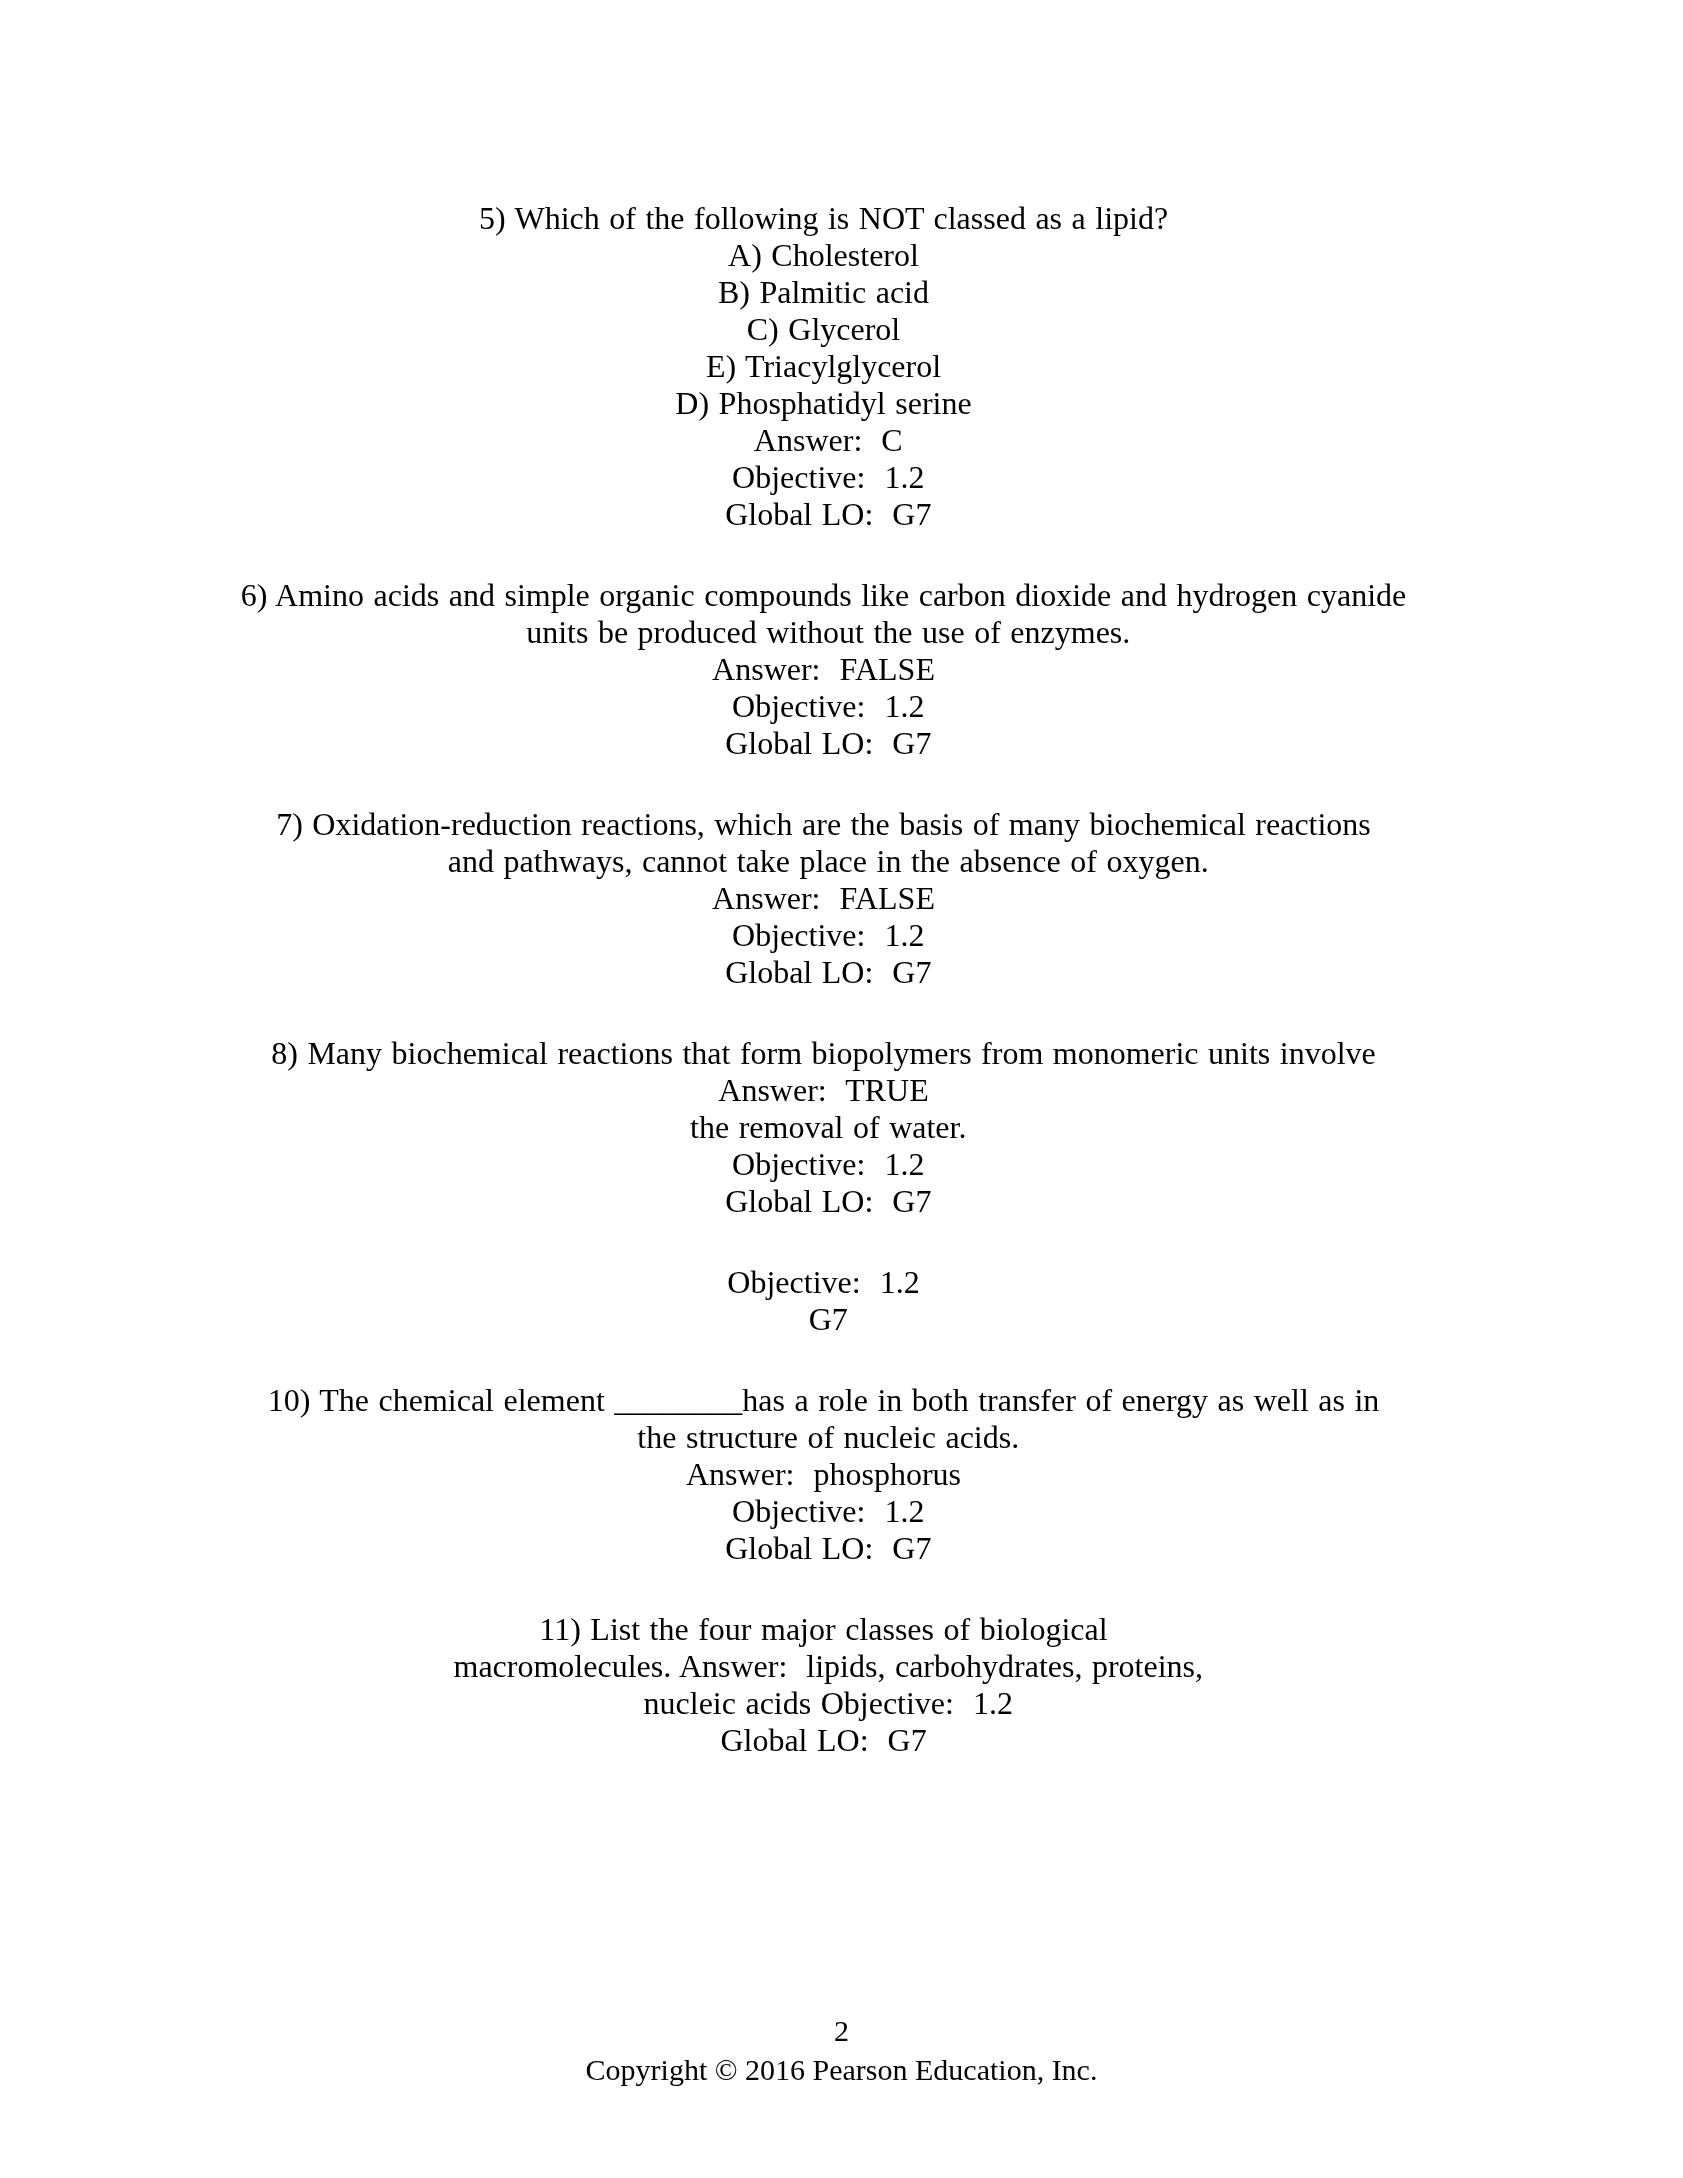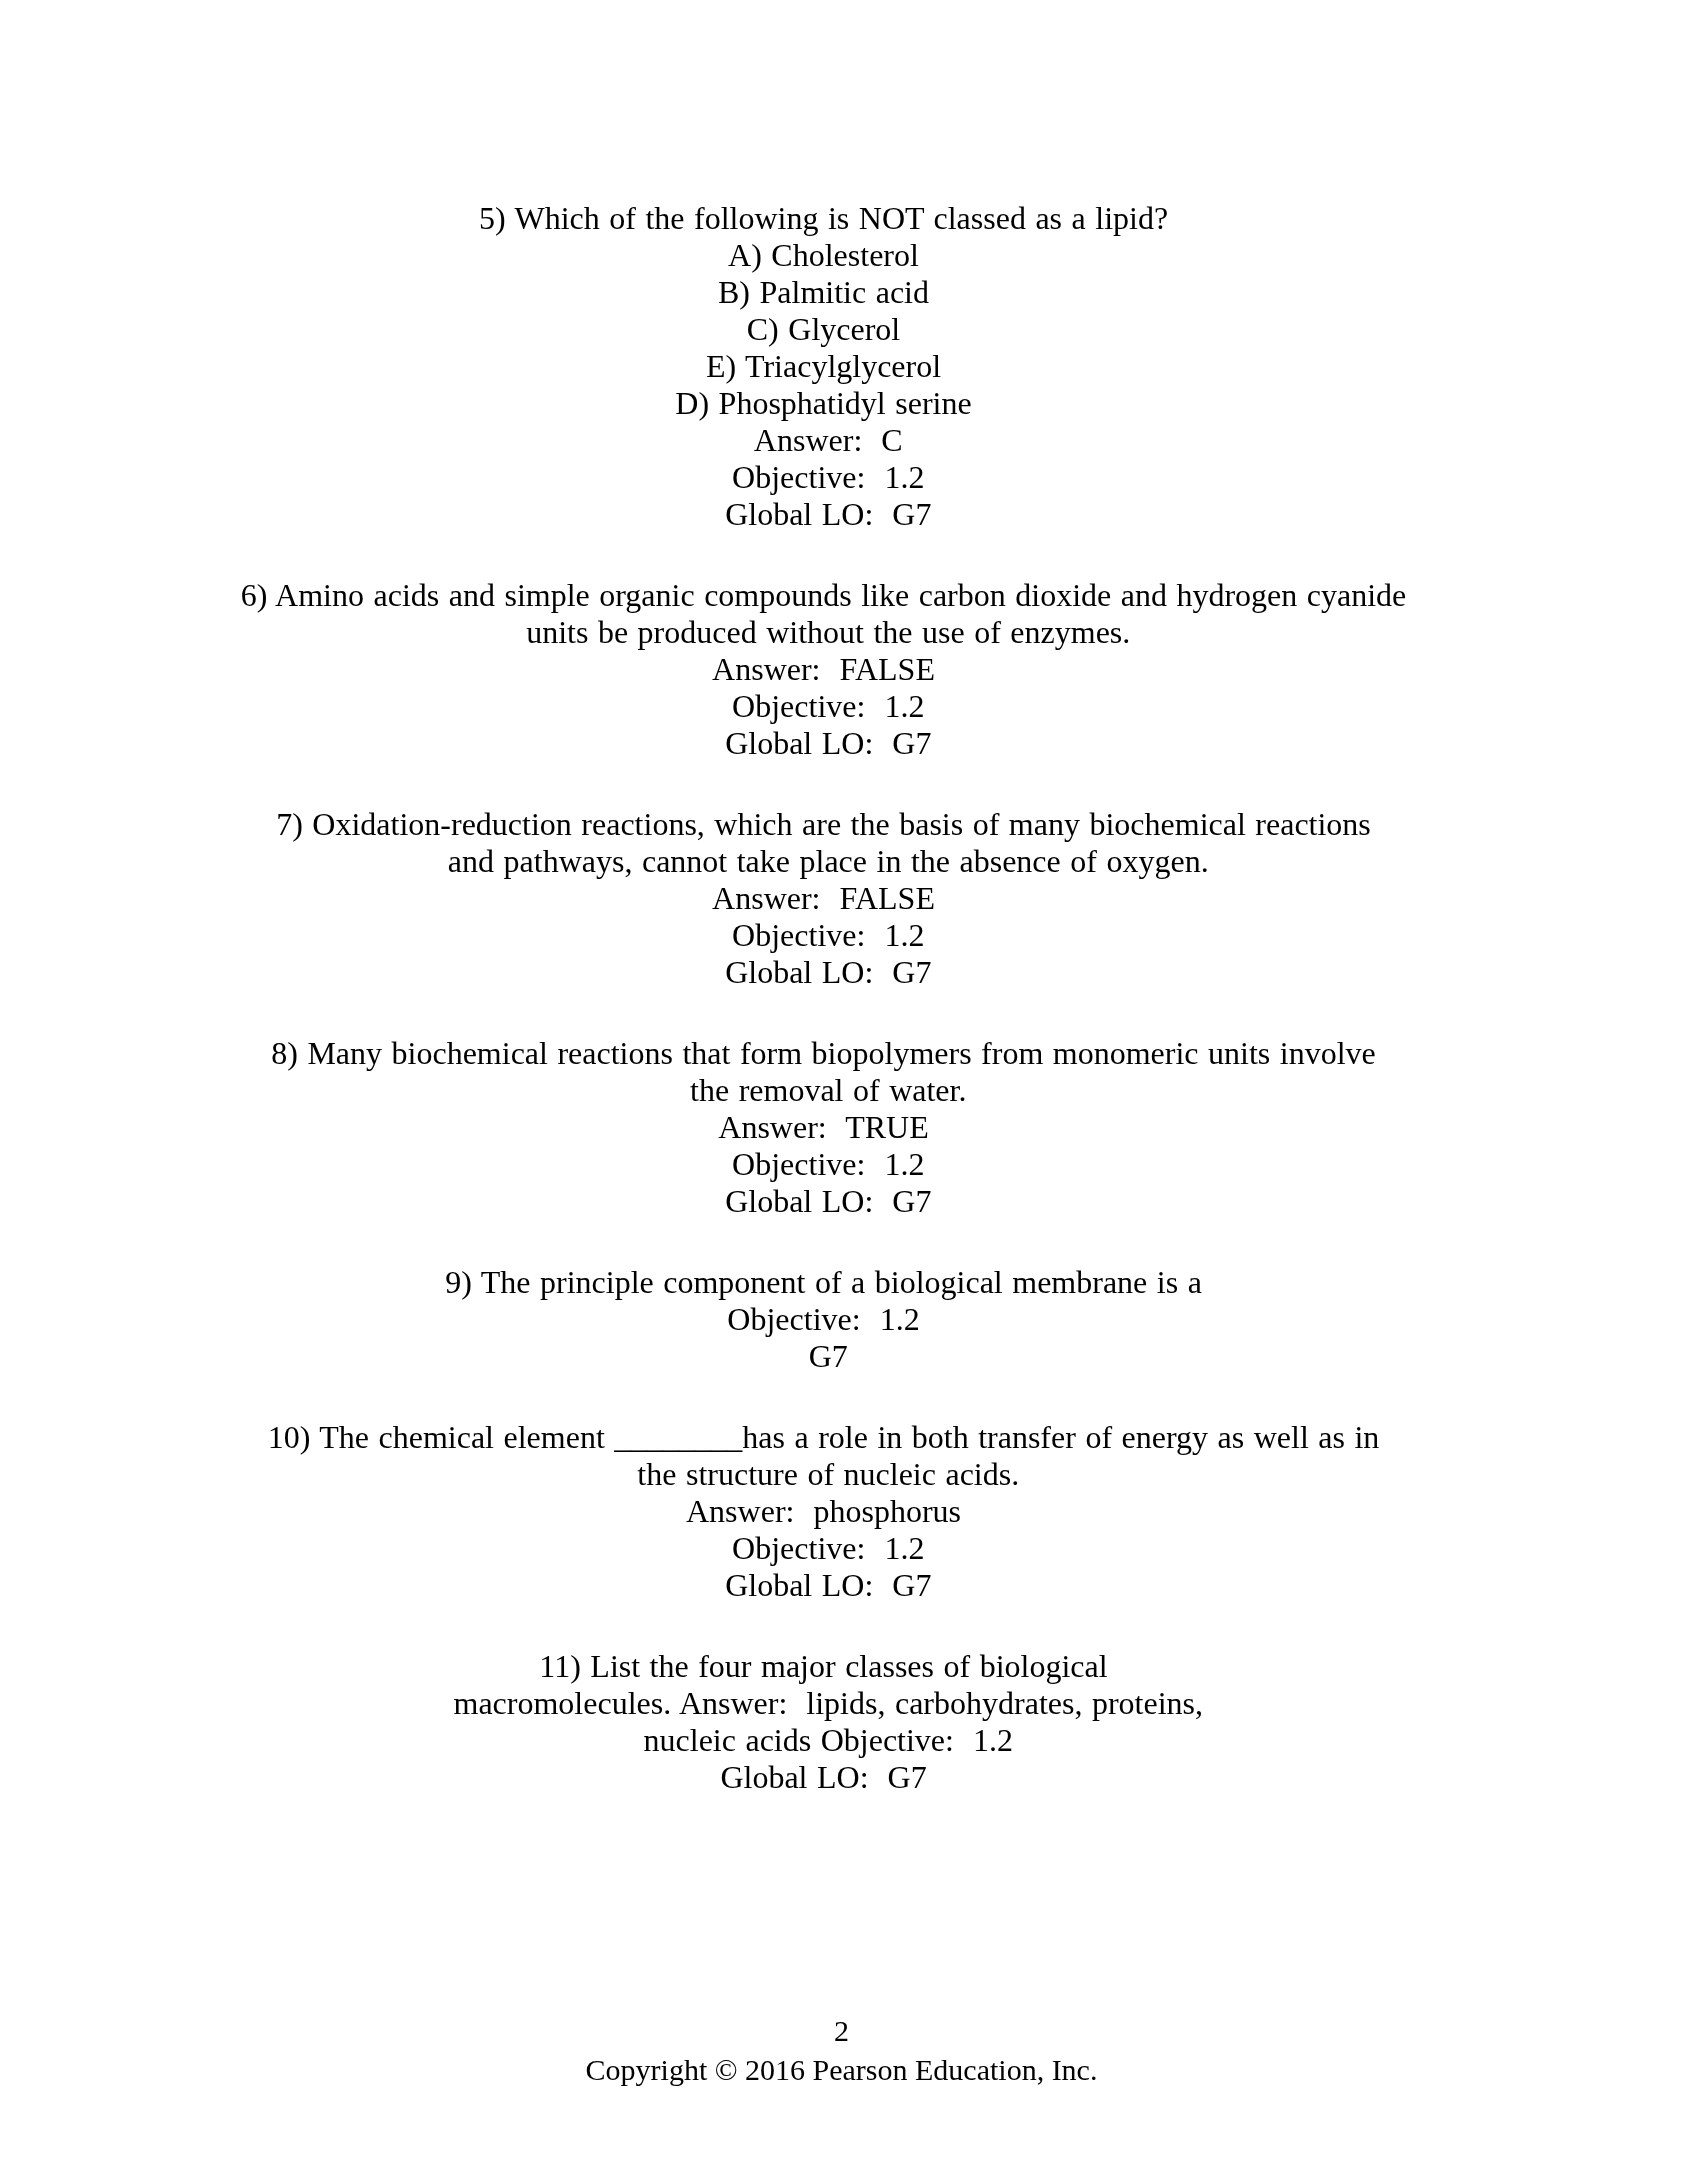--- a/index.html
+++ b/index.html
@@ -84,28 +84,27 @@
     <div class="qblock">
       <div class="tline">7) Oxidation-reduction reactions, which are the basis of many biochemical reactions</div>
       <div class="tline"> and pathways, cannot take place in the absence of oxygen.</div>
       <div class="tline">Answer:  FALSE</div>
       <div class="tline"> Objective:  1.2</div>
       <div class="tline"> Global LO:  G7</div>
     </div>
 
     <div class="qblock">
       <div class="tline">8) Many biochemical reactions that form biopolymers from monomeric units involve</div>
+      <div class="tline">Answer:  TRUE</div>
       <div class="tline"> the removal of water.</div>
-      <div class="tline">Answer:  TRUE</div>
       <div class="tline"> Objective:  1.2</div>
       <div class="tline"> Global LO:  G7</div>
     </div>
 
     <div class="qblock">
-      <div class="tline">9) The principle component of a biological membrane is a</div>
       <div class="tline">Objective:  1.2</div>
       <div class="tline"> G7</div>
     </div>
 
     <div class="qblock">
       <div class="tline">10) The chemical element ________has a role in both transfer of energy as well as in</div>
       <div class="tline"> the structure of nucleic acids.</div>
       <div class="tline">Answer:  phosphorus</div>
       <div class="tline"> Objective:  1.2</div>
       <div class="tline"> Global LO:  G7</div>

